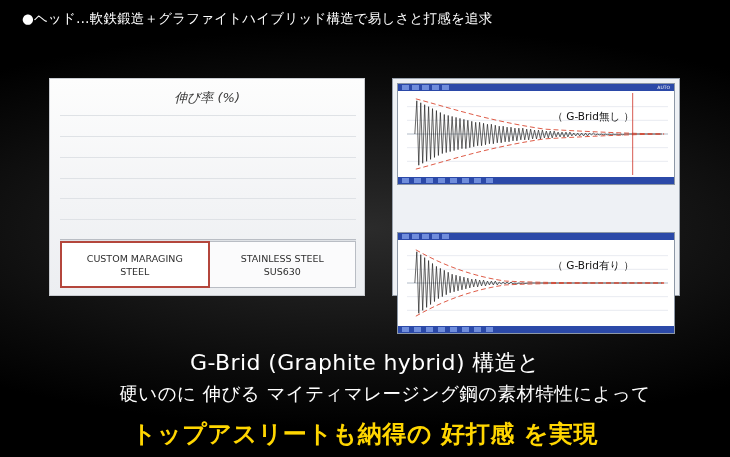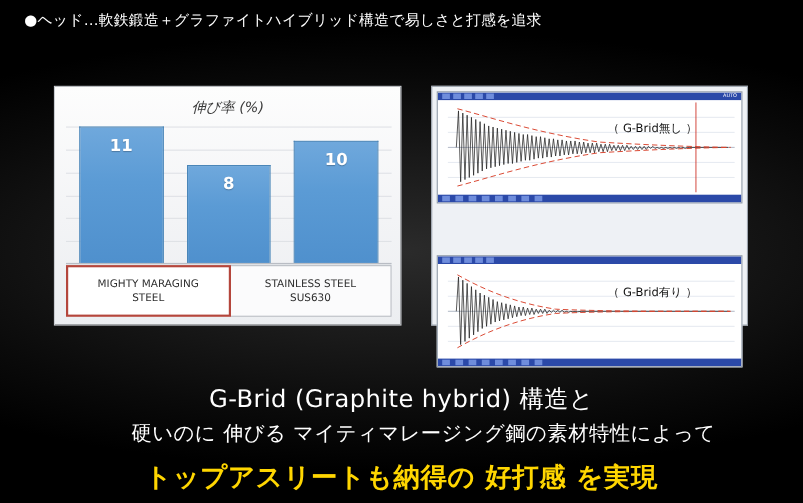--- a/index.html
+++ b/index.html
@@ -230,37 +230,26 @@
     <div class="gridlines">
       <div class="gl" style="top:0%"></div>
       <div class="gl" style="top:16.6%"></div>
       <div class="gl" style="top:33.3%"></div>
       <div class="gl" style="top:50%"></div>
       <div class="gl" style="top:66.6%"></div>
       <div class="gl" style="top:83.3%"></div>
       <div class="gl" style="top:100%"></div>
     </div>
 
-    <div class="bars">
-      <div class="bar" style="left:4%; width:26%; height:100%;">
-        <span class="val">11</span>
-      </div>
-      <div class="bar" style="left:37%; width:26%; height:72%;">
-        <span class="val">8</span>
-      </div>
-      <div class="bar" style="left:70%; width:26%; height:90%;">
-        <span class="val">10</span>
-      </div>
-    </div>
 
     <div class="axis-base"></div>
 
     <div class="cat-row">
       <div class="cat-cell highlight">
-        <div>MIGHTY MARAGING</div>
+        <div>CUSTOM MARAGING</div>
         <div>STEEL</div>
       </div>
       <div class="cat-cell">
         <div>STAINLESS STEEL</div>
         <div>SUS630</div>
       </div>
     </div>
   </div>
 
   <div class="right-panel">

